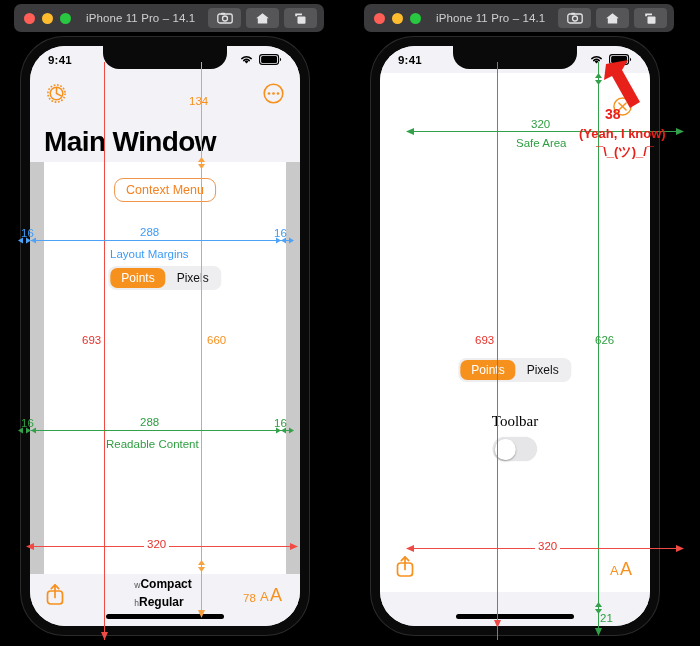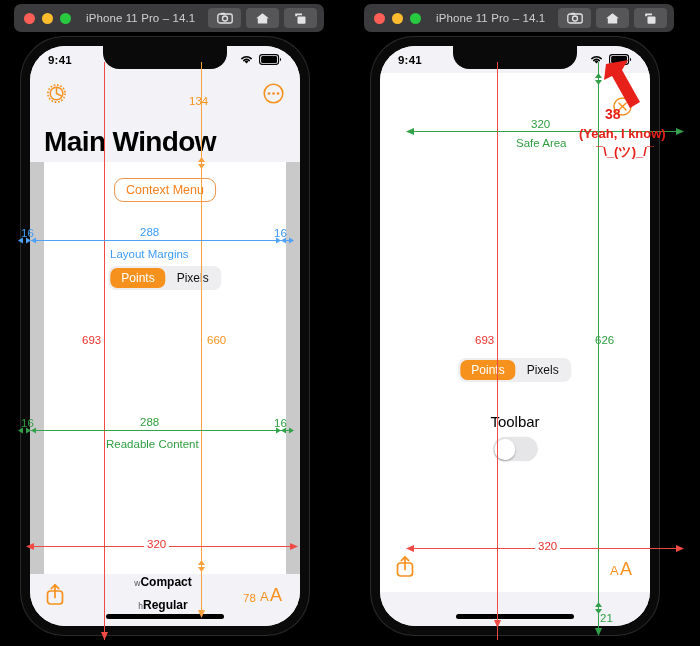--- a/index.html
+++ b/index.html
@@ -60,21 +60,21 @@
     background:#eeeef0;border-radius:8px;padding:2px;display:flex;}
   .seg div{font-size:12px;padding:3px 11px;border-radius:7px;white-space:nowrap;}
   .seg .on{background:#f7911e;color:#fff;font-weight:normal;}
   .seg .off{color:#111;}
 
   .toolbar{position:absolute;left:0;right:0;bottom:0;height:52px;
     background:#f2f2f7;z-index:10;}
   .tbcontent{position:absolute;top:2px;left:0;right:0;height:36px;
     display:flex;align-items:center;justify-content:space-between;padding:0 14px;
     box-sizing:border-box;}
-  .sizeclass{font-size:12px;color:#000;line-height:22px;text-align:center;}
+  .sizeclass{font-size:12px;color:#000;line-height:17px;text-align:left;}
   .sizeclass .k{font-size:8.5px;color:#555;}
   .sizeclass .v{font-weight:bold;}
   .homeind{position:absolute;left:50%;transform:translateX(-50%);bottom:7px;
     width:118px;height:5px;background:#000;border-radius:3px;}
 
   .label{position:absolute;font-size:11.5px;white-space:nowrap;}
   .lbl-red{color:#e8302a;}
   .lbl-orange{color:#f7911e;}
   .lbl-blue{color:#3e9bf5;}
   .lbl-green{color:#2f9e41;}
@@ -264,21 +264,21 @@
               <path d="M8.6 8.6 L16.4 16.4 M16.4 8.6 L8.6 16.4" stroke="#f7911e" stroke-width="1.6" stroke-linecap="round"></path>
             </svg>
           </div>
 
 
           <div class="seg" style="top:285px;">
             <div class="on">Points</div>
             <div class="off">Pixels</div>
           </div>
 
-          <div class="centered" style="top:340px;">
+          <div class="centered" style="top:340px;font-family:Liberation Serif, serif;">
             <div class="switchlabel">Toolbar</div>
             <div class="sw">
                 <div class="knob"></div>
               </div>
           </div>
 
           <div style="position:absolute;left:14px;bottom:10px;">
             <svg width="22" height="24" viewBox="0 0 22 24">
               <rect x="3.5" y="9" width="15" height="13" rx="3" fill="none" stroke="#f7911e" stroke-width="1.7"></rect>
               <path d="M11 15.5 V3.2" fill="none" stroke="#f7911e" stroke-width="1.7" stroke-linecap="round"></path>

